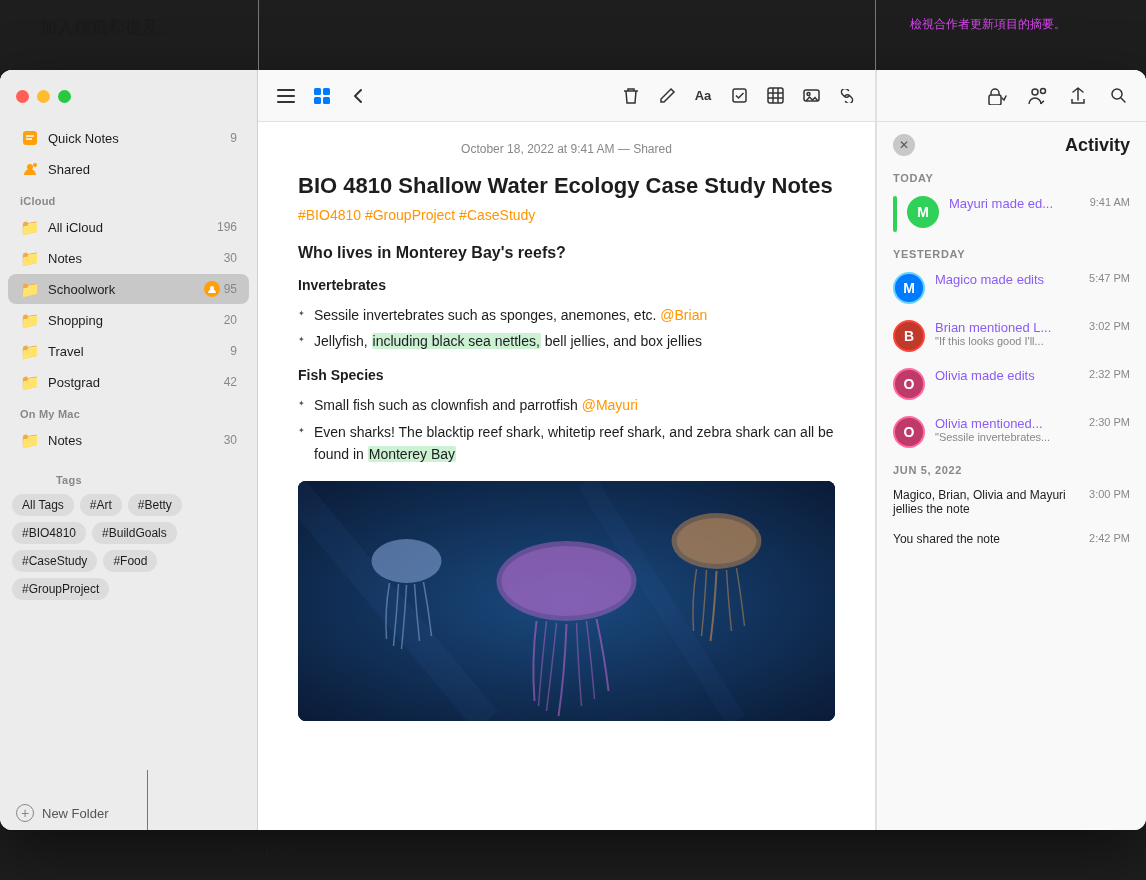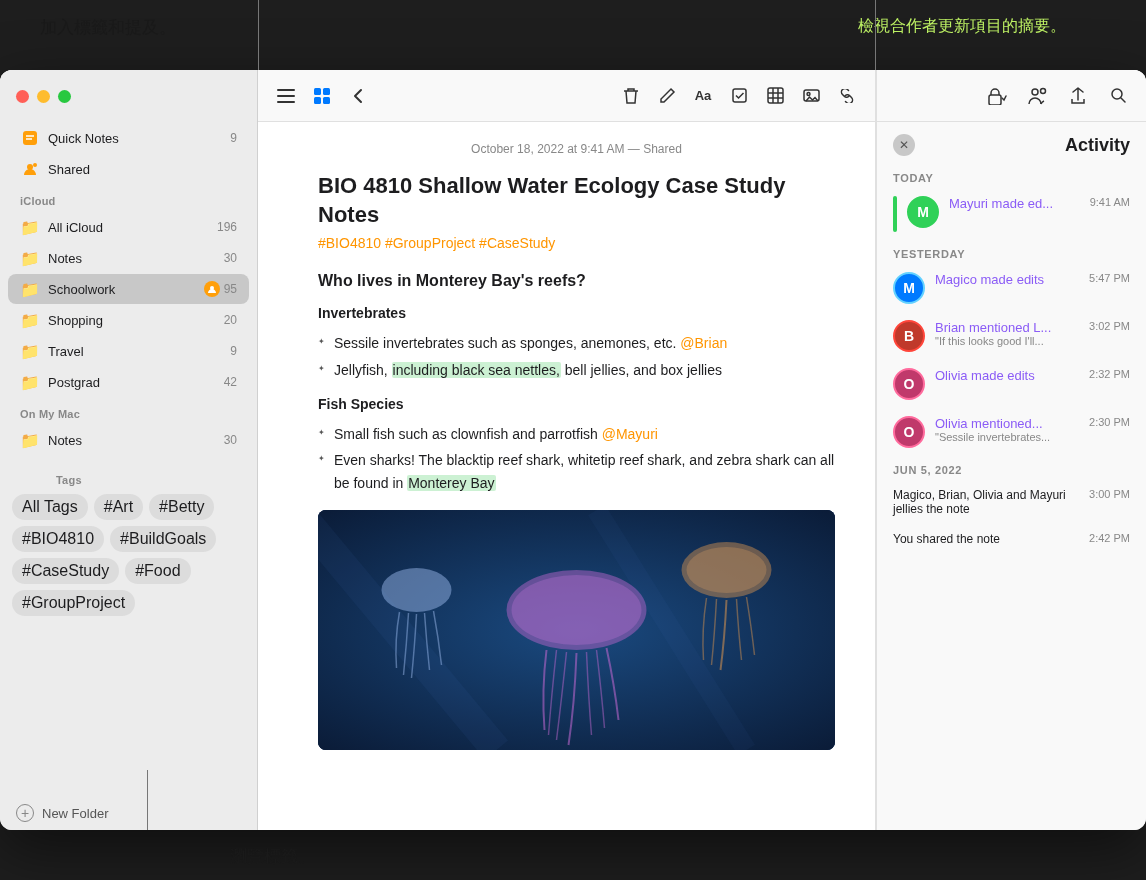--- a/index.html
+++ b/index.html
@@ -16,22 +16,22 @@
       left: 40px;
       top: 16px;
       font-size: 17px;
       color: #1a1a1a;
       font-weight: 400;
     }
     .annotation-right {
       position: absolute;
       right: 80px;
       top: 16px;
-      font-size: 16px;
-      color: #bef264;
+      font-size: 12px;
+      color: #d946ef;
       font-weight: 400;
     }
 
     
     .window {
       position: absolute;
       top: 70px;
       left: 0;
       right: 0;
       bottom: 50px;
@@ -140,21 +140,21 @@
     }
     .tags-container {
       display: flex;
       flex-wrap: wrap;
       gap: 6px;
     }
     .tag-chip {
       background: #dcdcdc;
       border-radius: 14px;
       padding: 4px 10px;
-      font-size: 16px;
+      font-size: 12px;
       color: #1d1d1f;
       cursor: pointer;
     }
 
     
     .new-folder-btn {
       display: flex;
       align-items: center;
       padding: 8px 16px;
       font-size: 13px;
@@ -209,21 +209,20 @@
     }
     .toolbar-btn.active { color: #007aff; }
 
     .toolbar-spacer { flex: 1; }
 
     
     .note-content {
       flex: 1;
       overflow-y: auto;
       padding: 20px 40px;
-      margin-left: 20px;
     }
 
     .note-meta {
       text-align: center;
       font-size: 12px;
       color: #888;
       margin-bottom: 16px;
     }
 
     .note-title {

